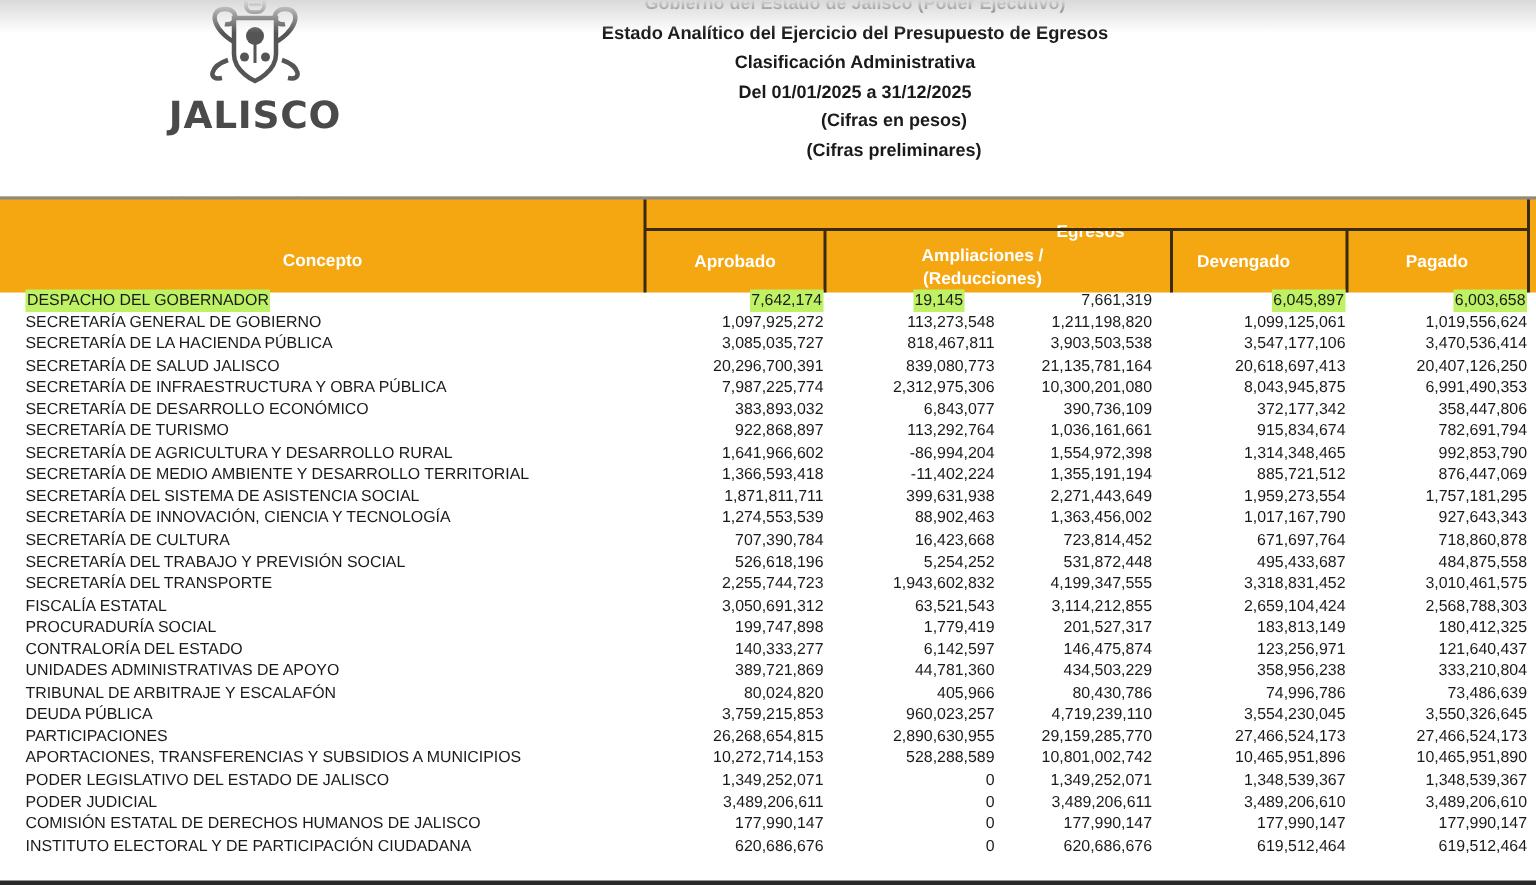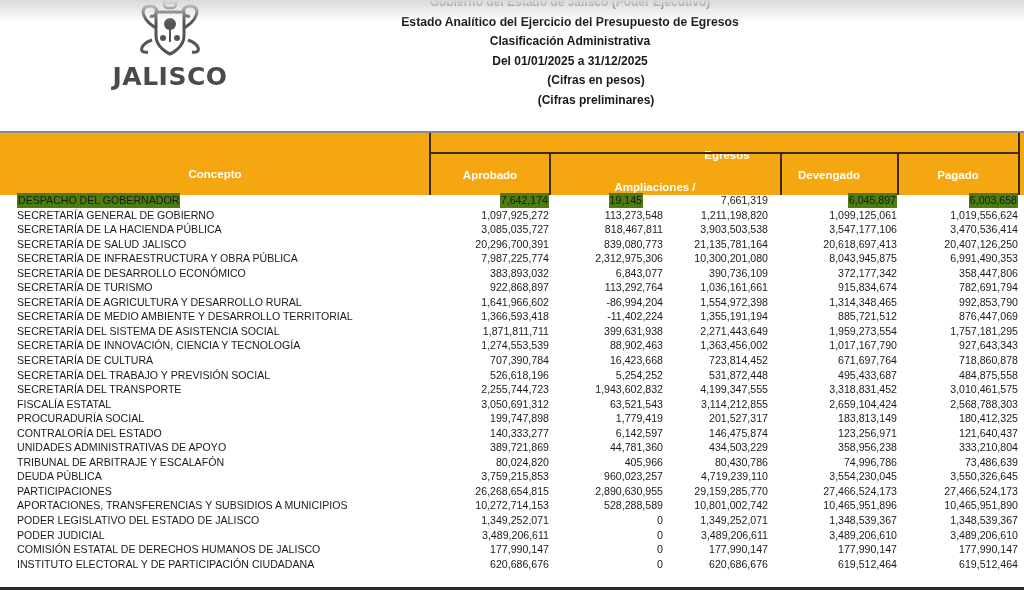--- a/index.html
+++ b/index.html
@@ -33,21 +33,21 @@
     .rows { position: absolute; left: 0; top: 193px; width: 1024px; }
     .row { position: relative; height: 14.55px; font-size: 10.6px; line-height: 14.55px; white-space: nowrap; }
     .row .c { position: absolute; top: 0; }
     .row .concept { left: 17px; }
     .row .num { text-align: right; }
     .n1 { right: calc(1024px - 549px); }
     .n2 { right: calc(1024px - 663px); }
     .n3 { right: calc(1024px - 768px); }
     .n4 { right: calc(1024px - 897px); }
     .n5 { right: calc(1024px - 1018px); margin-left: 47px; }
-    .hl { background: #4d7c0f; padding: 0 1px; }
+    .hl { background: #bef264; padding: 0 1px; }
     .bottomline { position: absolute; left: 0; top: 587px; width: 1024px; height: 3px; background: #2a2a2a; }
   </style>
 </head>
 <body>
 
 <div class="topfade"></div>
 
 <div class="logo">
   <div class="crest">
     <svg viewBox="0 0 80 66" xmlns="http://www.w3.org/2000/svg">
@@ -77,21 +77,21 @@
   <div>Clasificación Administrativa</div>
   <div>Del 01/01/2025 a 31/12/2025</div>
   <div class="t-pesos">(Cifras en pesos)</div>
   <div class="t-prelim">(Cifras preliminares)</div>
 </div>
 
 <div class="hdr">
   <div class="hcell" style="left:0; width:430px; top:23px;">Concepto</div>
   <div class="hcell" style="left:430px; width:594px; top:4px;">Egresos</div>
   <div class="hcell" style="left:430px; width:120px; top:24px;">Aprobado</div>
-  <div class="hcell" style="left:550px; width:230px; top:35px; line-height:15px;">
+  <div class="hcell" style="left:550px; width:230px; top:19px; line-height:15px;">
     <div style="padding-right:20px;">Ampliaciones /</div>
     <div style="padding-right:20px;">(Reducciones)</div>
   </div>
   <div class="hcell" style="left:780px; width:98px; top:24px;">Devengado</div>
   <div class="hcell" style="left:898px; width:120px; top:24px;">Pagado</div>
 
   <div class="vline" style="left:429px; top:0; height:62px;"></div>
   <div class="hline" style="left:430px; top:19px; width:588px;"></div>
   <div class="vline" style="left:549px; top:19px; height:43px;"></div>
   <div class="vline" style="left:780px; top:19px; height:43px;"></div>

